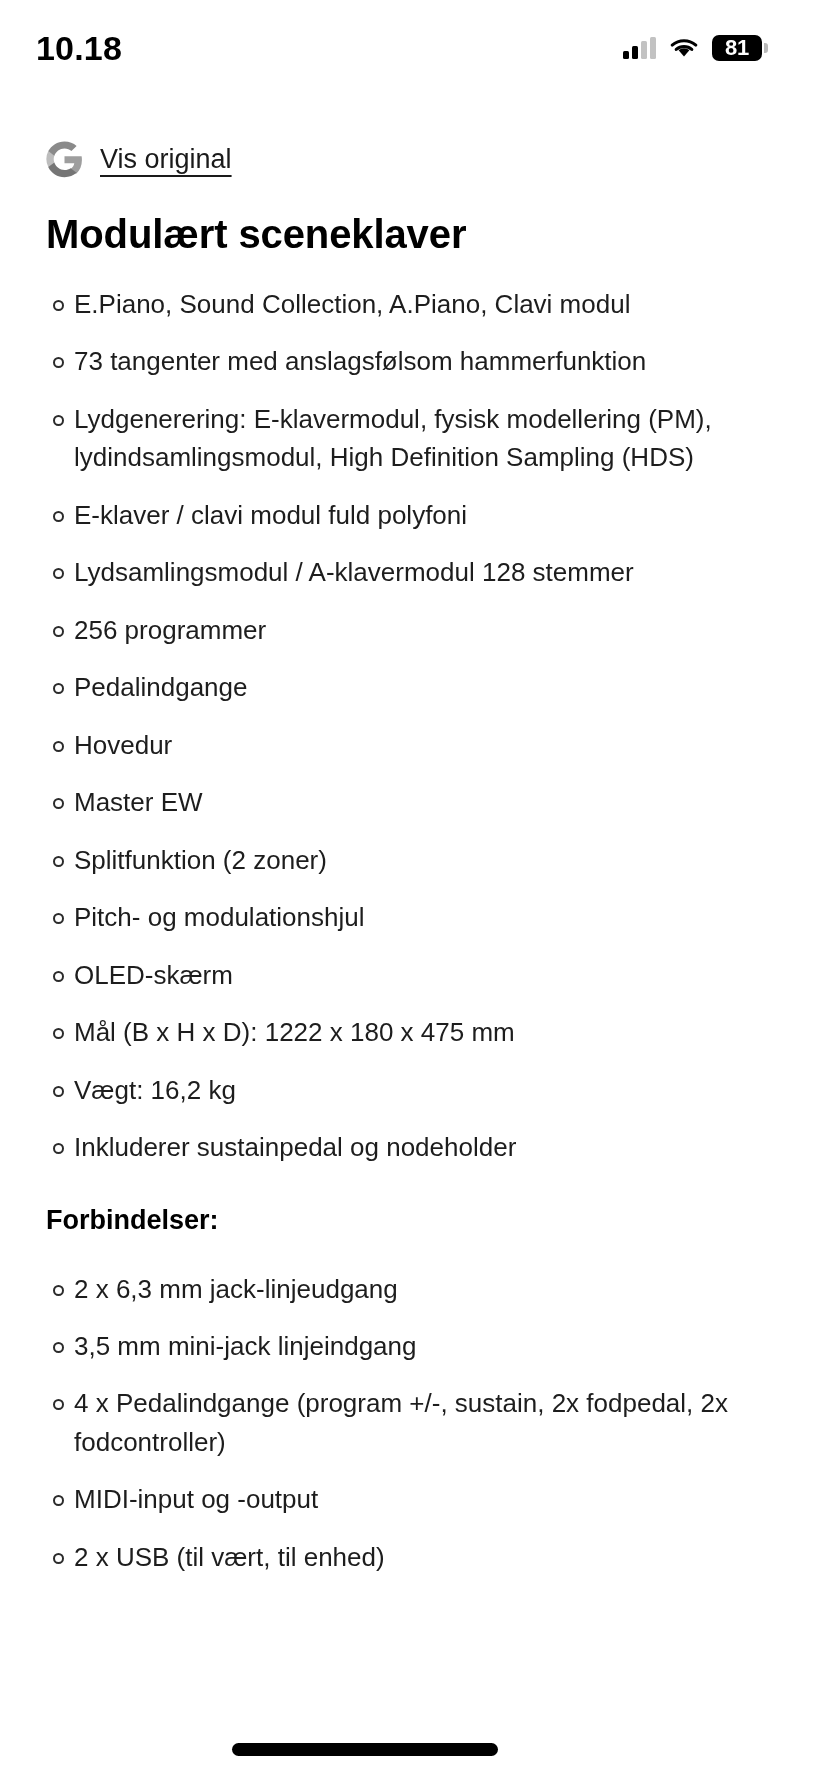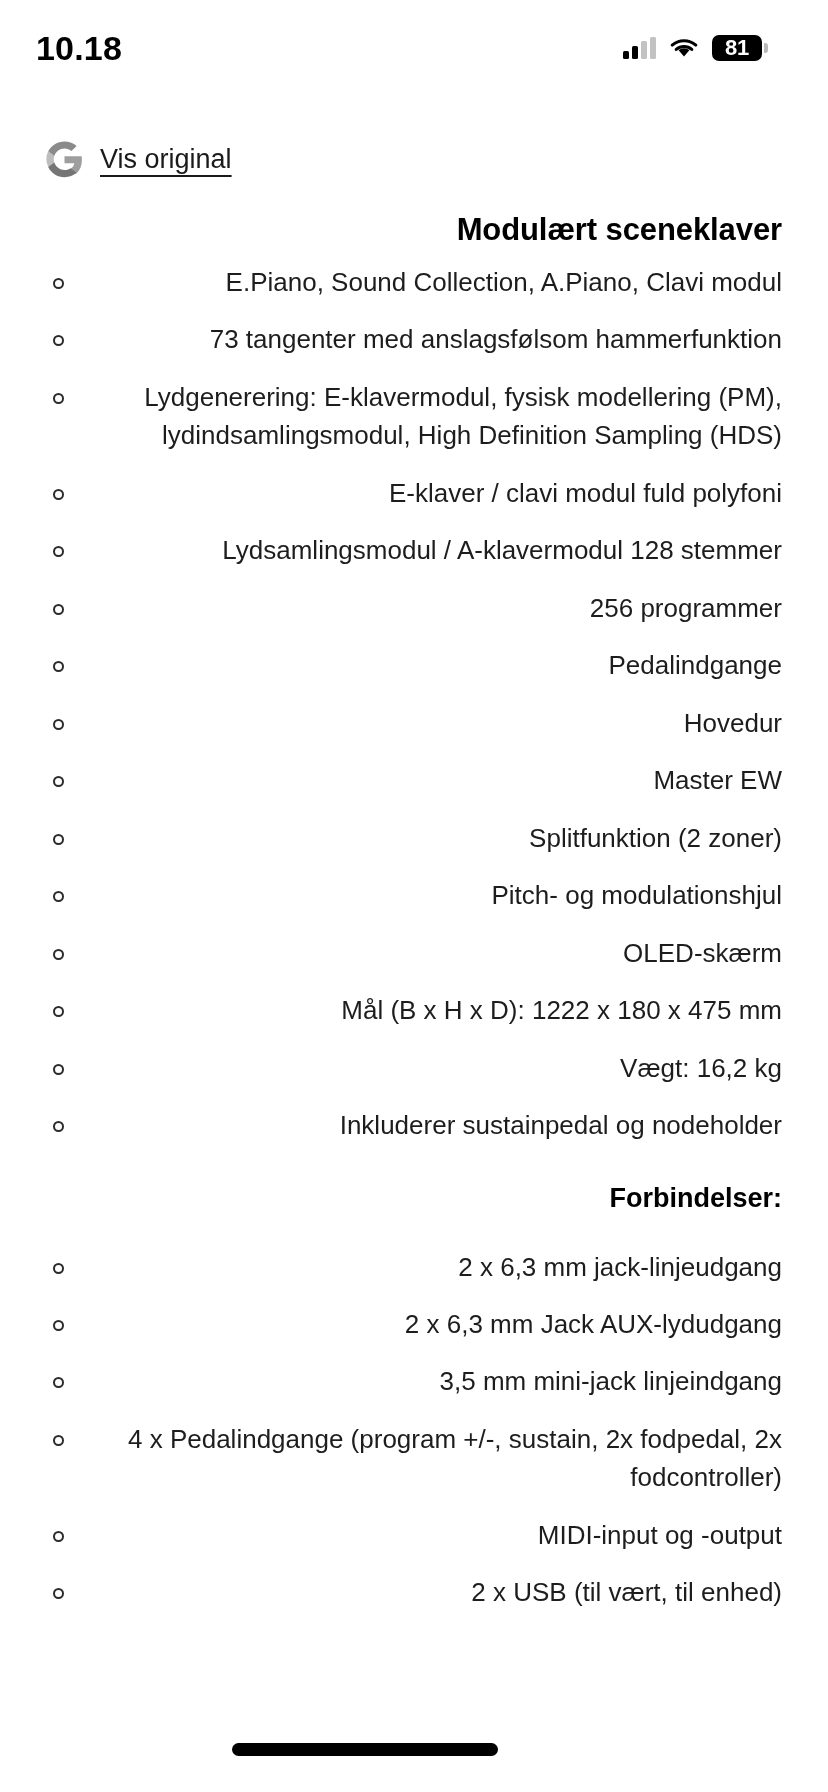--- a/index.html
+++ b/index.html
@@ -79,46 +79,45 @@
     background: #b9b9b9;
     border-radius: 0 3px 3px 0;
     margin-left: 2px;
   }
 
   
   .content {
     position: absolute;
     top: 96px; left: 0; right: 0; bottom: 0;
     padding: 45px 46px 0 46px;
-    text-align: right;
   }
 
   
   .source-row {
     display: flex;
     align-items: center;
     gap: 17px;
     margin-bottom: 34px;
   }
   .g-logo { width: 37px; height: 37px; display:block; flex: none; }
   .source-link {
     font-size: 27px;
     color: #1a1a1a;
     text-decoration: underline;
     text-underline-offset: 7px;
     text-decoration-thickness: 2px;
     line-height: 1.2;
   }
 
   .doc-title {
-    font-size: 31px;
+    font-size: 40px;
     font-weight: 700;
     color: #000;
     letter-spacing: -0.1px;
-    margin-bottom: 15px;
+    margin-bottom: 28px;
   }
 
   ul.spec-list {
     list-style: none;
     margin: 0 0 0 0;
     padding: 0;
   }
   ul.spec-list li {
     position: relative;
     padding-left: 28px;
@@ -216,21 +215,20 @@
       <li>OLED-skærm</li>
       <li>Mål (B x H x D): 1222 x 180 x 475 mm</li>
       <li>Vægt: 16,2 kg</li>
       <li>Inkluderer sustainpedal og nodeholder</li>
     </ul>
 
   <h2 class="section-heading">Forbindelser:</h2>
 
   <ul class="spec-list" id="conn-list">
       <li>2 x 6,3 mm jack-linjeudgang</li>
-      <li>2 x 6,3 mm Jack AUX-lydudgang</li>
       <li>3,5 mm mini-jack linjeindgang</li>
       <li>4 x Pedalindgange (program +/-, sustain, 2x fodpedal, 2x fodcontroller)</li>
       <li>MIDI-input og -output</li>
       <li>2 x USB (til vært, til enhed)</li>
     </ul>
 
 </div>
 
 <div class="redaction-bar"></div>
 

